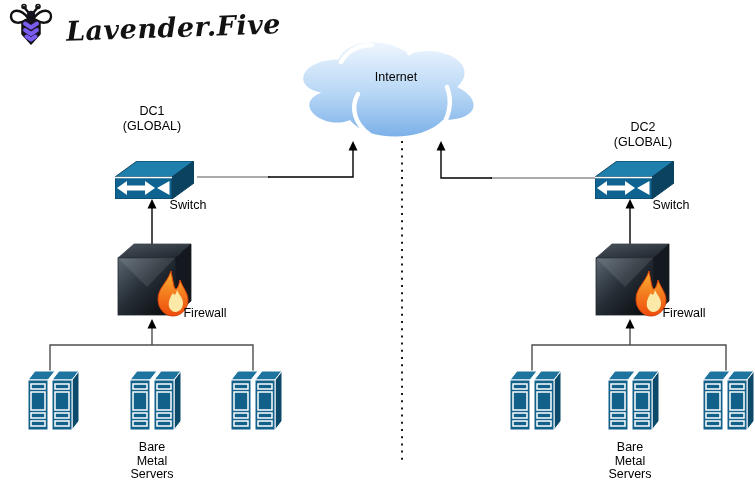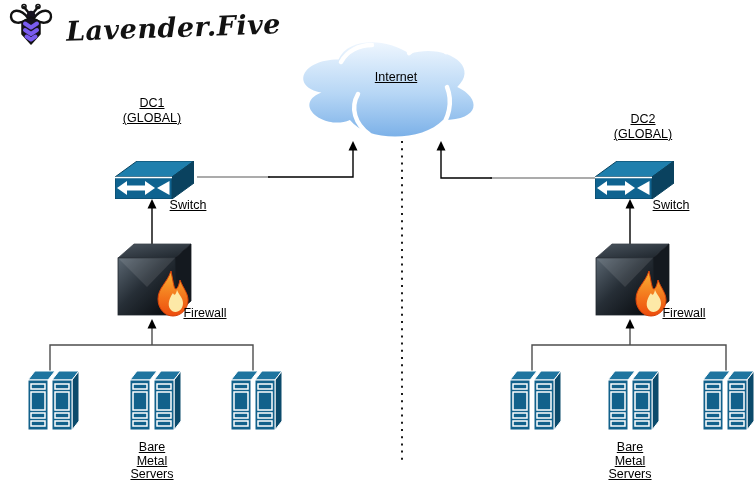--- a/index.html
+++ b/index.html
@@ -1,22 +1,22 @@
 <!DOCTYPE html>
 <html><head>
 <meta charset="utf-8">
 <style>
   html,body{margin:0;padding:0;background:#fff;}
   .canvas{position:relative;width:755px;height:487px;background:#ffffff;overflow:hidden;
           font-family:"Liberation Sans",sans-serif;color:#000;}
   .abs{position:absolute;}
   .lbl{position:absolute;transform:translateX(-50%);text-align:center;
-       font-size:12.5px;line-height:14px;white-space:nowrap;color:#000;text-decoration:underline;}
+       font-size:12.5px;line-height:14px;white-space:nowrap;color:#000;}
   .lbl.multi{line-height:13.5px;white-space:normal;width:80px;}
-  .dc-title{font-size:12.5px;line-height:15px;}
+  .dc-title{font-size:12.5px;line-height:15px;margin-top:8px;}
   .logo{position:absolute;left:8px;top:3px;display:flex;align-items:center;gap:12px;}
   .brand-text{font-family:"DejaVu Serif",serif;font-style:italic;font-weight:700;
               font-size:27px;letter-spacing:.5px;transform:rotate(-2deg);color:#121212;}
   svg{display:block;}
   .defs{position:absolute;width:0;height:0;}
 </style>
 </head>
 <body>
 
 <div class="canvas">

